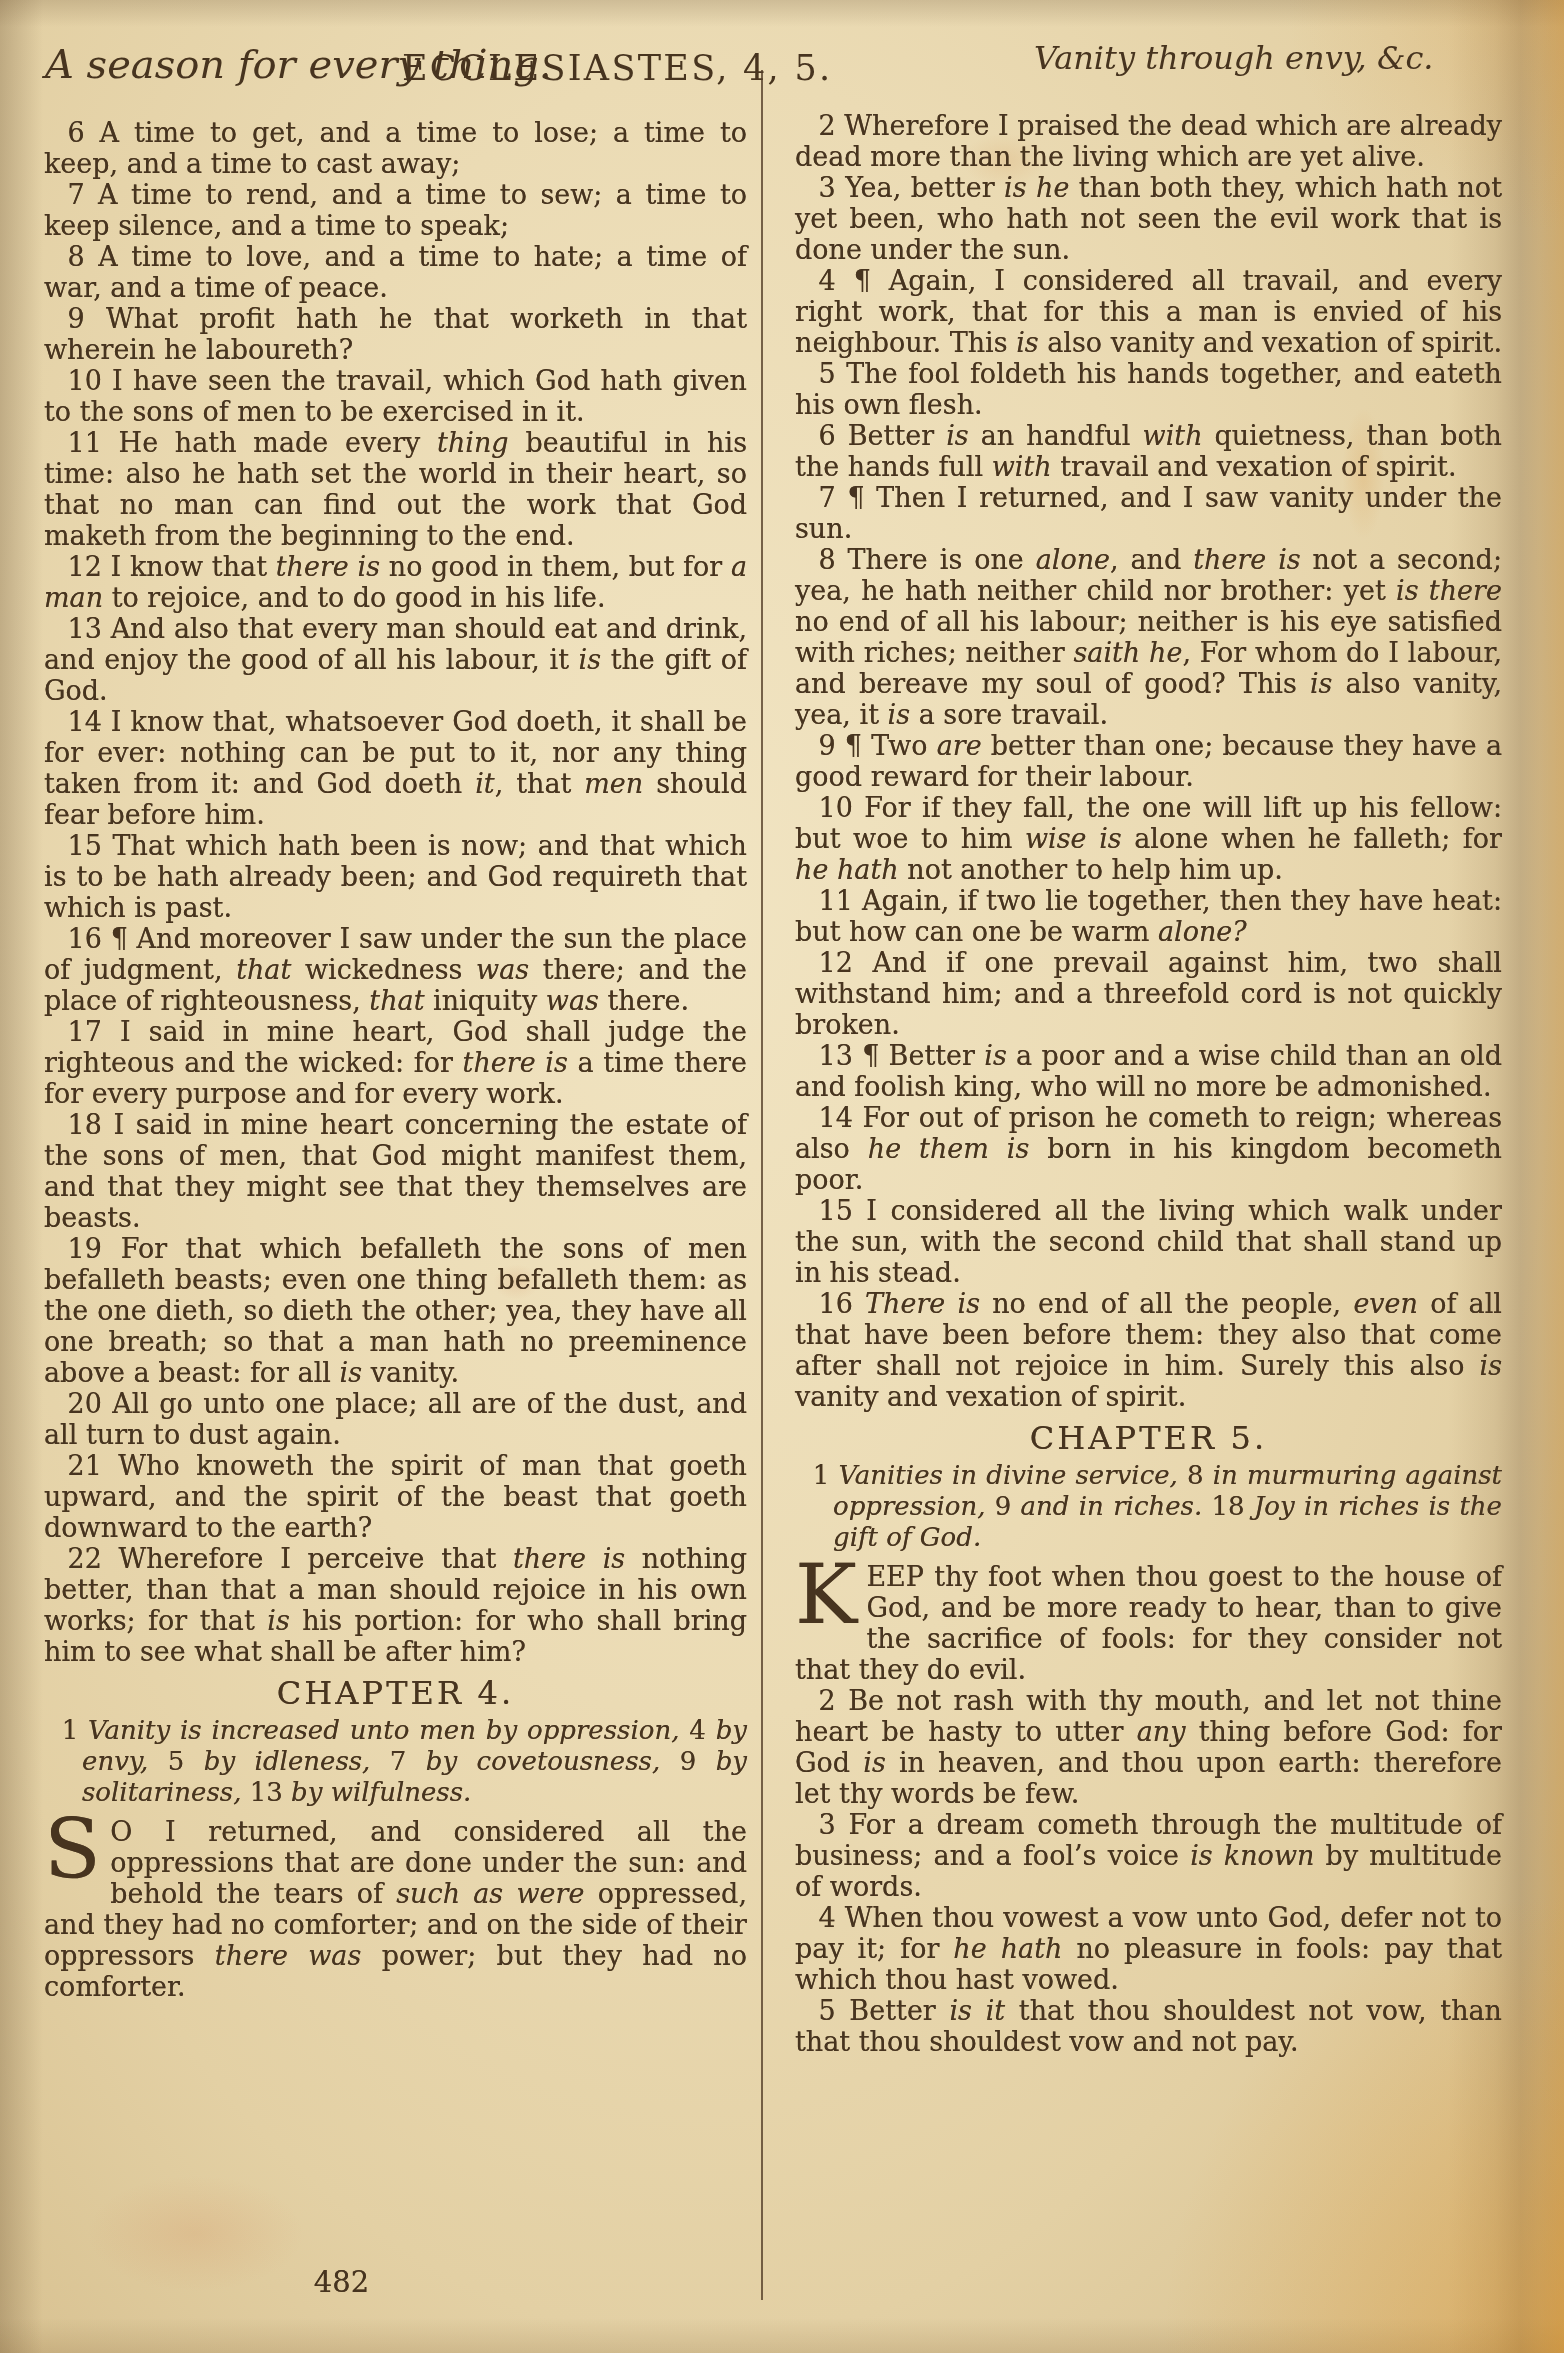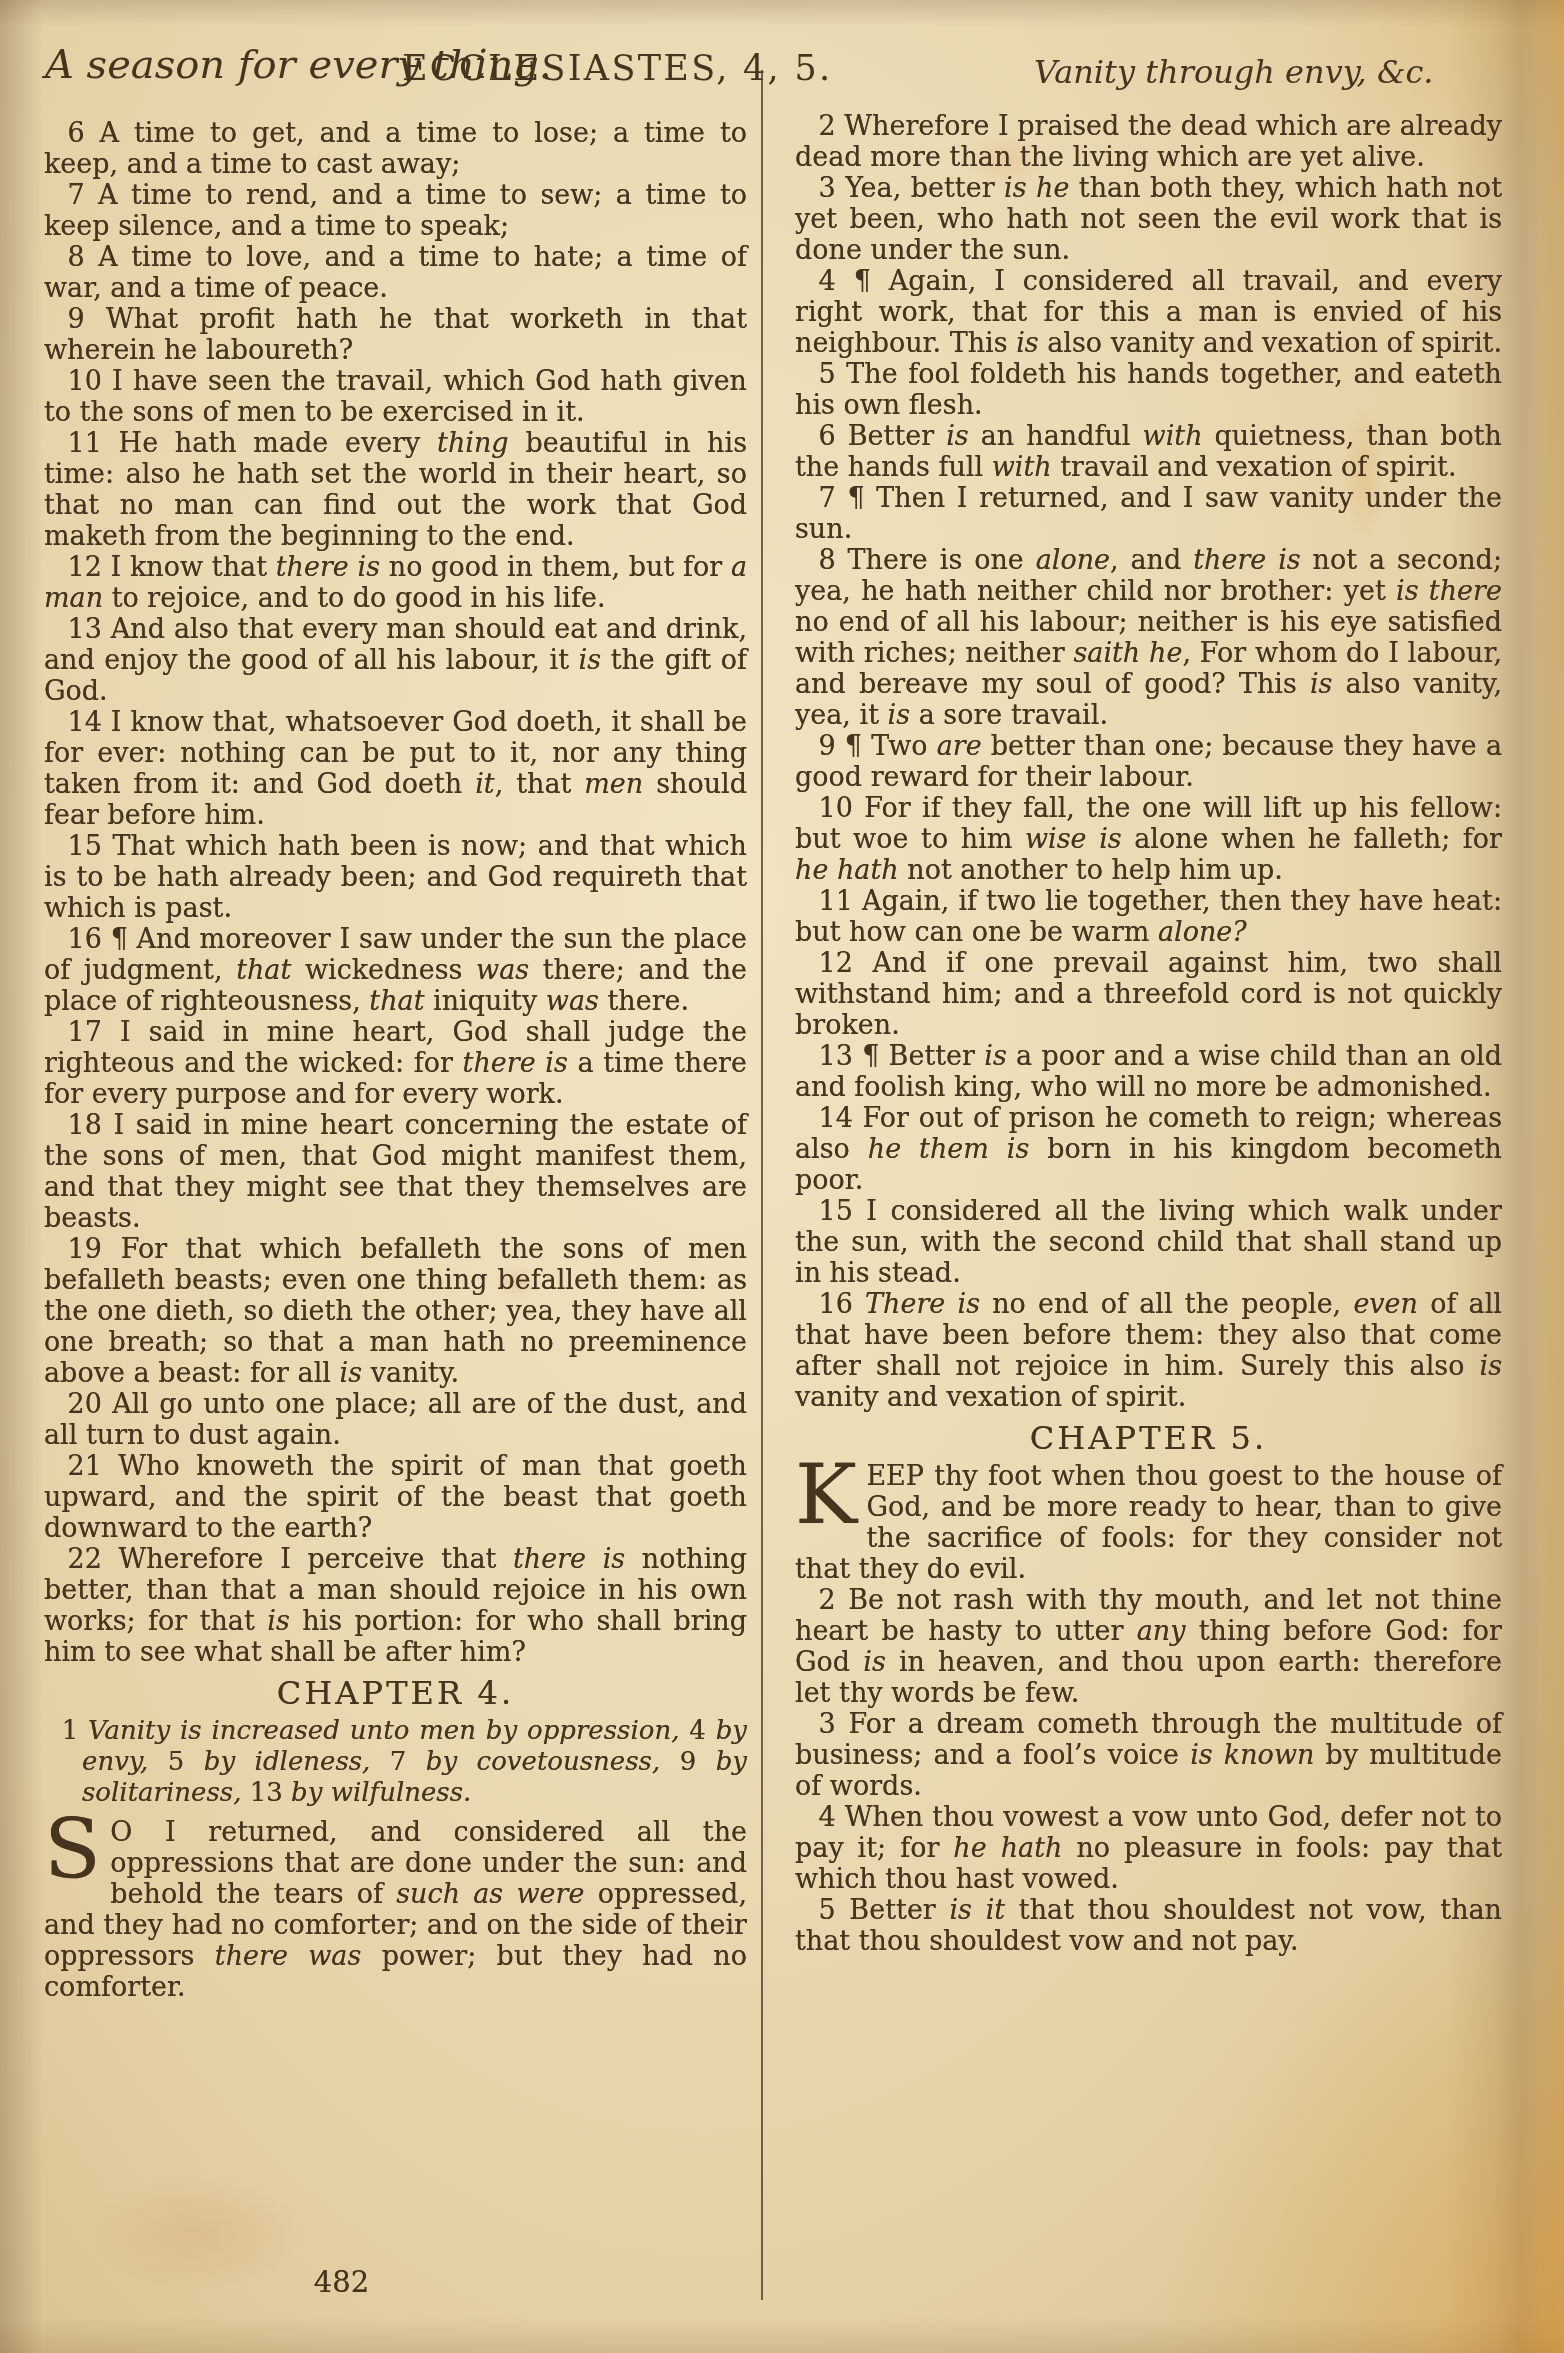--- a/index.html
+++ b/index.html
@@ -37,21 +37,21 @@
     background:radial-gradient(ellipse, rgba(215,145,60,.22), rgba(215,145,60,0) 70%);}
   .stain-3{left:962px;top:133px;width:86px;height:55px;
     background:radial-gradient(ellipse, rgba(205,140,70,.18), rgba(205,140,70,0) 70%);}
   .stain-4{left:493px;top:1264px;width:47px;height:36px;
     background:radial-gradient(ellipse, rgba(195,110,60,.15), rgba(195,110,60,0) 70%);}
 
   
   .rh{position:absolute;white-space:nowrap;}
   .rh-left{left:45px;top:41px;font-style:italic;font-size:40px;}
   .rh-center{left:402px;top:48px;font-size:35px;letter-spacing:2.3px;}
-  .rh-right{left:1034px;top:53px;font-style:italic;font-size:32px;}
+  .rh-right{left:1034px;top:39px;font-style:italic;font-size:32px;}
 
   
   .divider{position:absolute;left:761px;top:70px;width:2.3px;height:2230px;
     background:rgba(82,60,38,.78);}
 
   
   .col{position:absolute;text-align:justify;font-size:27px;line-height:31px;
     text-shadow:0 0 0.5px rgba(70,50,30,.75);}
   .col-left{left:44px;top:117px;width:703px;}
   .col-right{left:795px;top:110px;width:707px;}
@@ -122,20 +122,21 @@
       <p class="verse"><span>8 There is one </span><i>alone</i><span>, and </span><i>there is</i><span> not a second; yea, he hath neither child nor brother: yet </span><i>is there</i><span> no end of all his labour; neither is his eye satisfied with riches; neither </span><i>saith he</i><span>, For whom do I labour, and bereave my soul of good? This </span><i>is</i><span> also vanity, yea, it </span><i>is</i><span> a sore travail.</span></p>
       <p class="verse"><span>9 ¶ Two </span><i>are</i><span> better than one; because they have a good reward for their labour.</span></p>
       <p class="verse"><span>10 For if they fall, the one will lift up his fellow: but woe to him </span><i>wise is</i><span> alone when he falleth; for </span><i>he hath</i><span> not another to help him up.</span></p>
       <p class="verse"><span>11 Again, if two lie together, then they have heat: but how can one be warm </span><i>alone?</i></p>
       <p class="verse"><span>12 And if one prevail against him, two shall withstand him; and a threefold cord is not quickly broken.</span></p>
       <p class="verse"><span>13 ¶ Better </span><i>is</i><span> a poor and a wise child than an old and foolish king, who will no more be admonished.</span></p>
       <p class="verse"><span>14 For out of prison he cometh to reign; whereas also </span><i>he them is</i><span> born in his kingdom becometh poor.</span></p>
       <p class="verse"><span>15 I considered all the living which walk under the sun, with the second child that shall stand up in his stead.</span></p>
       <p class="verse"><span>16 </span><i>There is</i><span> no end of all the people, </span><i>even</i><span> of all that have been before them: they also that come after shall not rejoice in him. Surely this also </span><i>is</i><span> vanity and vexation of spirit.</span></p>
       <h2 class="chap"><span>CHAPTER 5.</span></h2>
+      <p class="summary"><i>1</i><span> Vanities in divine service, </span><i>8</i><span> in murmuring against oppression, </span><i>9</i><span> and in riches. </span><i>18</i><span> Joy in riches is the gift of God.</span></p>
       <p class="verse dropcap"><span class="cap">K</span><span>EEP thy foot when thou goest to the house of God, and be more ready to hear, than to give the sacrifice of fools: for they consider not that they do evil.</span></p>
       <p class="verse"><span>2 Be not rash with thy mouth, and let not thine heart be hasty to utter </span><i>any</i><span> thing before God: for God </span><i>is</i><span> in heaven, and thou upon earth: therefore let thy words be few.</span></p>
       <p class="verse"><span>3 For a dream cometh through the multitude of business; and a fool’s voice </span><i>is known</i><span> by multitude of words.</span></p>
       <p class="verse"><span>4 When thou vowest a vow unto God, defer not to pay it; for </span><i>he hath</i><span> no pleasure in fools: pay that which thou hast vowed.</span></p>
       <p class="verse"><span>5 Better </span><i>is it</i><span> that thou shouldest not vow, than that thou shouldest vow and not pay.</span></p>
     </div>
 
   <div class="page-num">482</div>
 
 </div>

